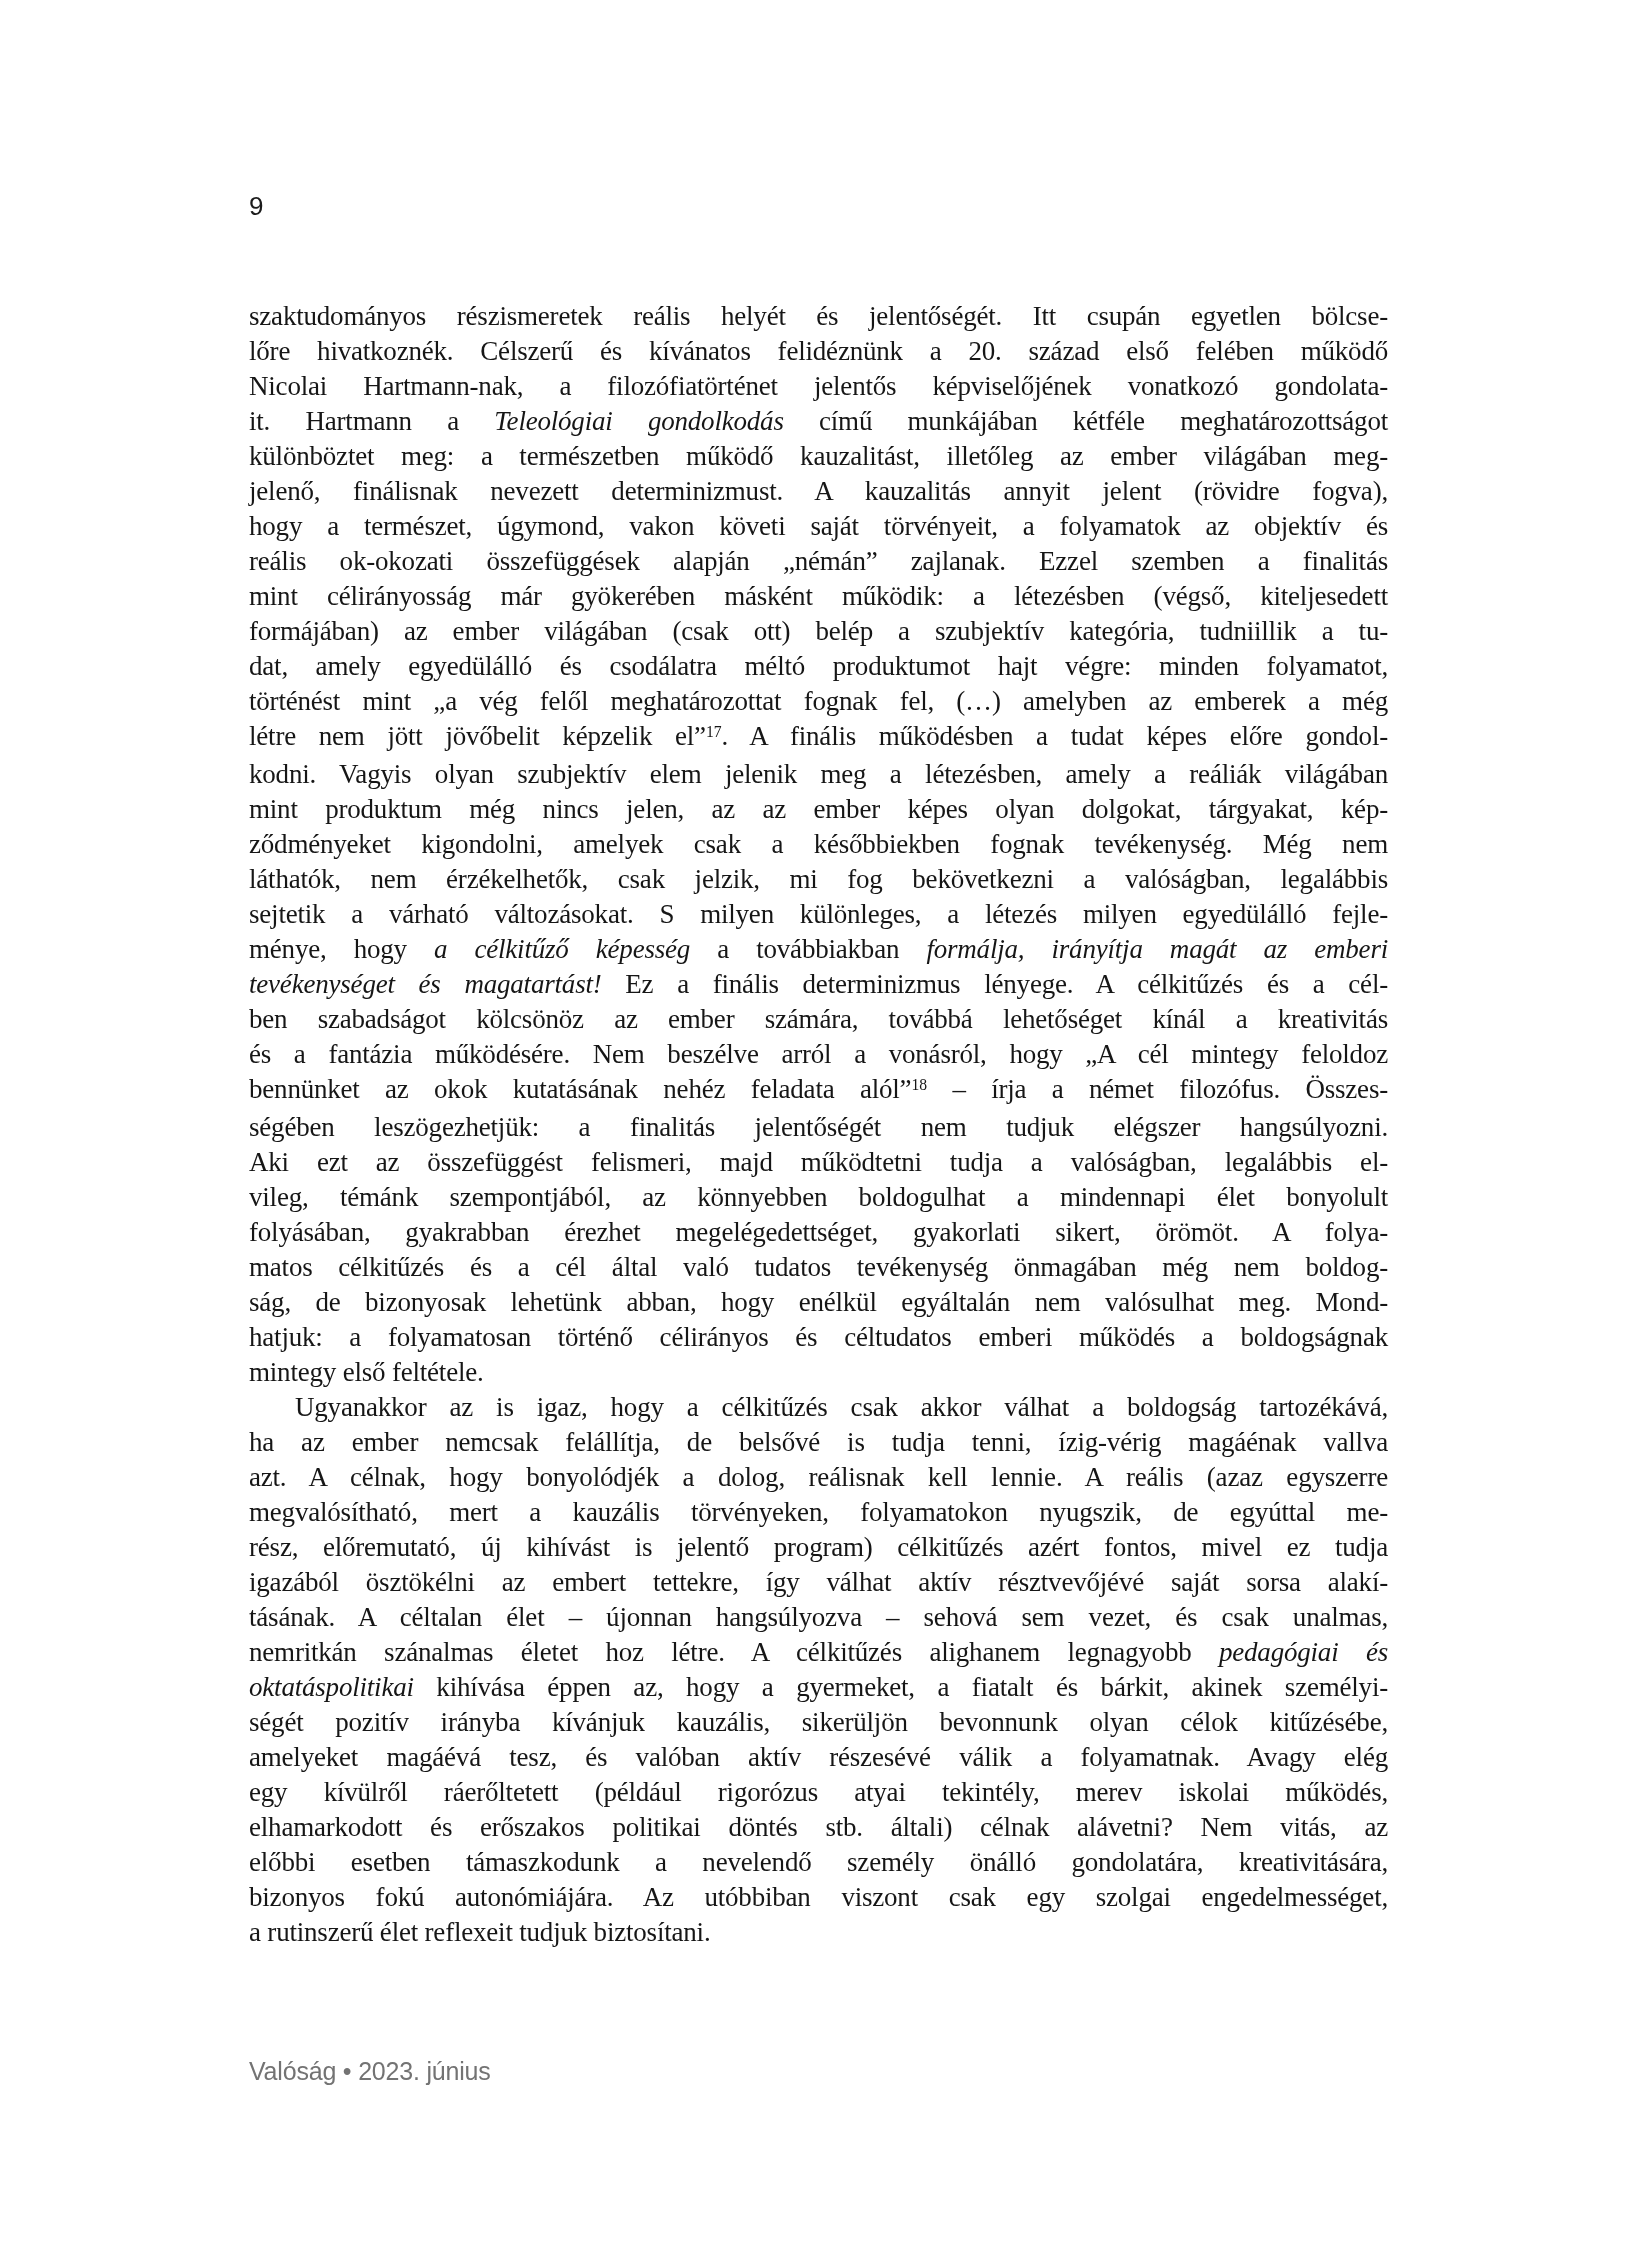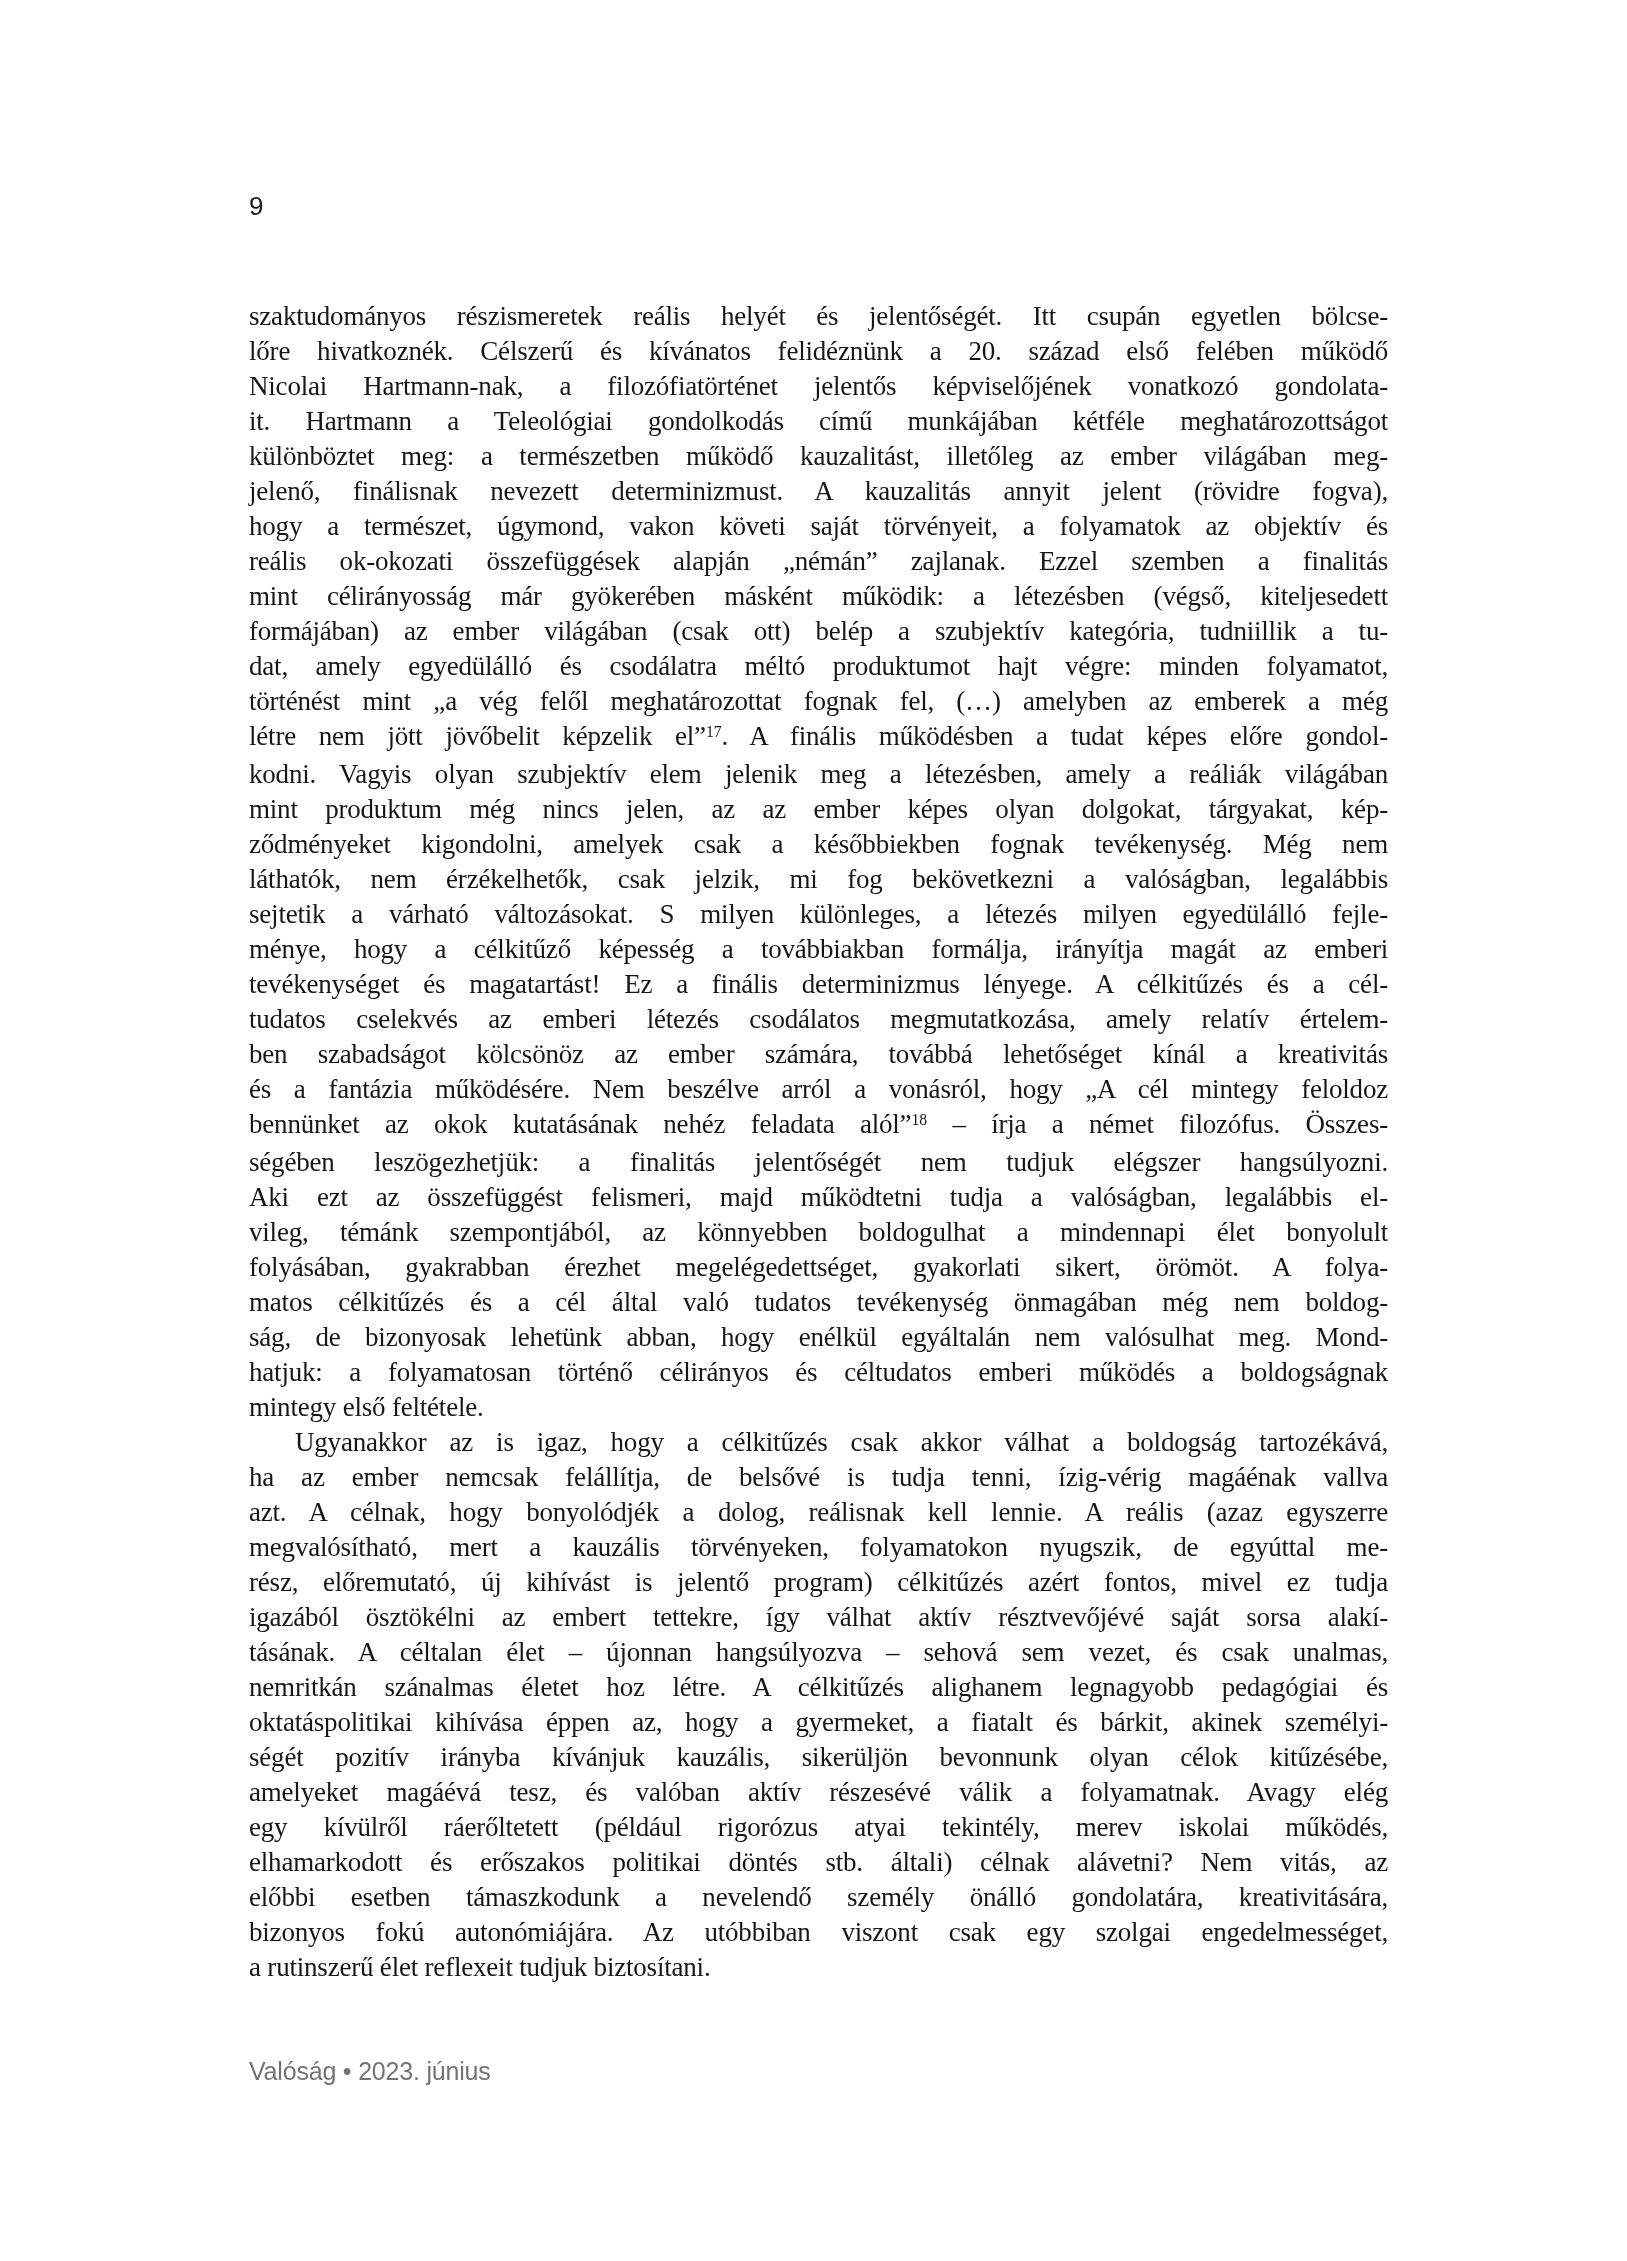--- a/index.html
+++ b/index.html
@@ -35,21 +35,21 @@
     line-height: 35px;
     letter-spacing: -0.2px;
     color: #161616;
   }
   .line {
     text-align: justify;
     text-align-last: justify;
   }
   .line.lastline { text-align-last: left; }
   .line.indent { text-indent: 46px; }
-  .it { }
+  .it { font-style: italic; }
   .sup {
     font-size: 0.58em;
     position: relative;
     top: -0.48em;
     letter-spacing: 0;
   }
   .footer {
     position: absolute;
     left: 249px;
     top: 2057px;
@@ -81,21 +81,20 @@
     <div class="line"><span>dat, amely egyedülálló és csodálatra méltó produktumot hajt végre: minden folyamatot,</span></div>
     <div class="line"><span>történést mint „a vég felől meghatározottat fognak fel, (…) amelyben az emberek a még</span></div>
     <div class="line"><span>létre nem jött jövőbelit képzelik el”</span><span class="sup">17</span><span>. A finális működésben a tudat képes előre gondol-</span></div>
     <div class="line"><span>kodni. Vagyis olyan szubjektív elem jelenik meg a létezésben, amely a reáliák világában</span></div>
     <div class="line"><span>mint produktum még nincs jelen, az az ember képes olyan dolgokat, tárgyakat, kép-</span></div>
     <div class="line"><span>ződményeket kigondolni, amelyek csak a későbbiekben fognak tevékenység. Még nem</span></div>
     <div class="line"><span>láthatók, nem érzékelhetők, csak jelzik, mi fog bekövetkezni a valóságban, legalábbis</span></div>
     <div class="line"><span>sejtetik a várható változásokat. S milyen különleges, a létezés milyen egyedülálló fejle-</span></div>
     <div class="line"><span>ménye, hogy </span><span class="it">a célkitűző képesség</span><span> a továbbiakban </span><span class="it">formálja, irányítja magát az emberi</span></div>
     <div class="line"><span class="it">tevékenységet és magatartást!</span><span> Ez a finális determinizmus lényege. A célkitűzés és a cél-</span></div>
-    <div class="line"><span>tudatos cselekvés az emberi létezés csodálatos megmutatkozása, amely relatív értelem-</span></div>
     <div class="line"><span>ben szabadságot kölcsönöz az ember számára, továbbá lehetőséget kínál a kreativitás</span></div>
     <div class="line"><span>és a fantázia működésére. Nem beszélve arról a vonásról, hogy „A cél mintegy feloldoz</span></div>
     <div class="line"><span>bennünket az okok kutatásának nehéz feladata alól”</span><span class="sup">18</span><span> – írja a német filozófus. Összes-</span></div>
     <div class="line"><span>ségében leszögezhetjük: a finalitás jelentőségét nem tudjuk elégszer hangsúlyozni.</span></div>
     <div class="line"><span>Aki ezt az összefüggést felismeri, majd működtetni tudja a valóságban, legalábbis el-</span></div>
     <div class="line"><span>vileg, témánk szempontjából, az könnyebben boldogulhat a mindennapi élet bonyolult</span></div>
     <div class="line"><span>folyásában, gyakrabban érezhet megelégedettséget, gyakorlati sikert, örömöt. A folya-</span></div>
     <div class="line"><span>matos célkitűzés és a cél által való tudatos tevékenység önmagában még nem boldog-</span></div>
     <div class="line"><span>ság, de bizonyosak lehetünk abban, hogy enélkül egyáltalán nem valósulhat meg. Mond-</span></div>
     <div class="line"><span>hatjuk: a folyamatosan történő célirányos és céltudatos emberi működés a boldogságnak</span></div>

